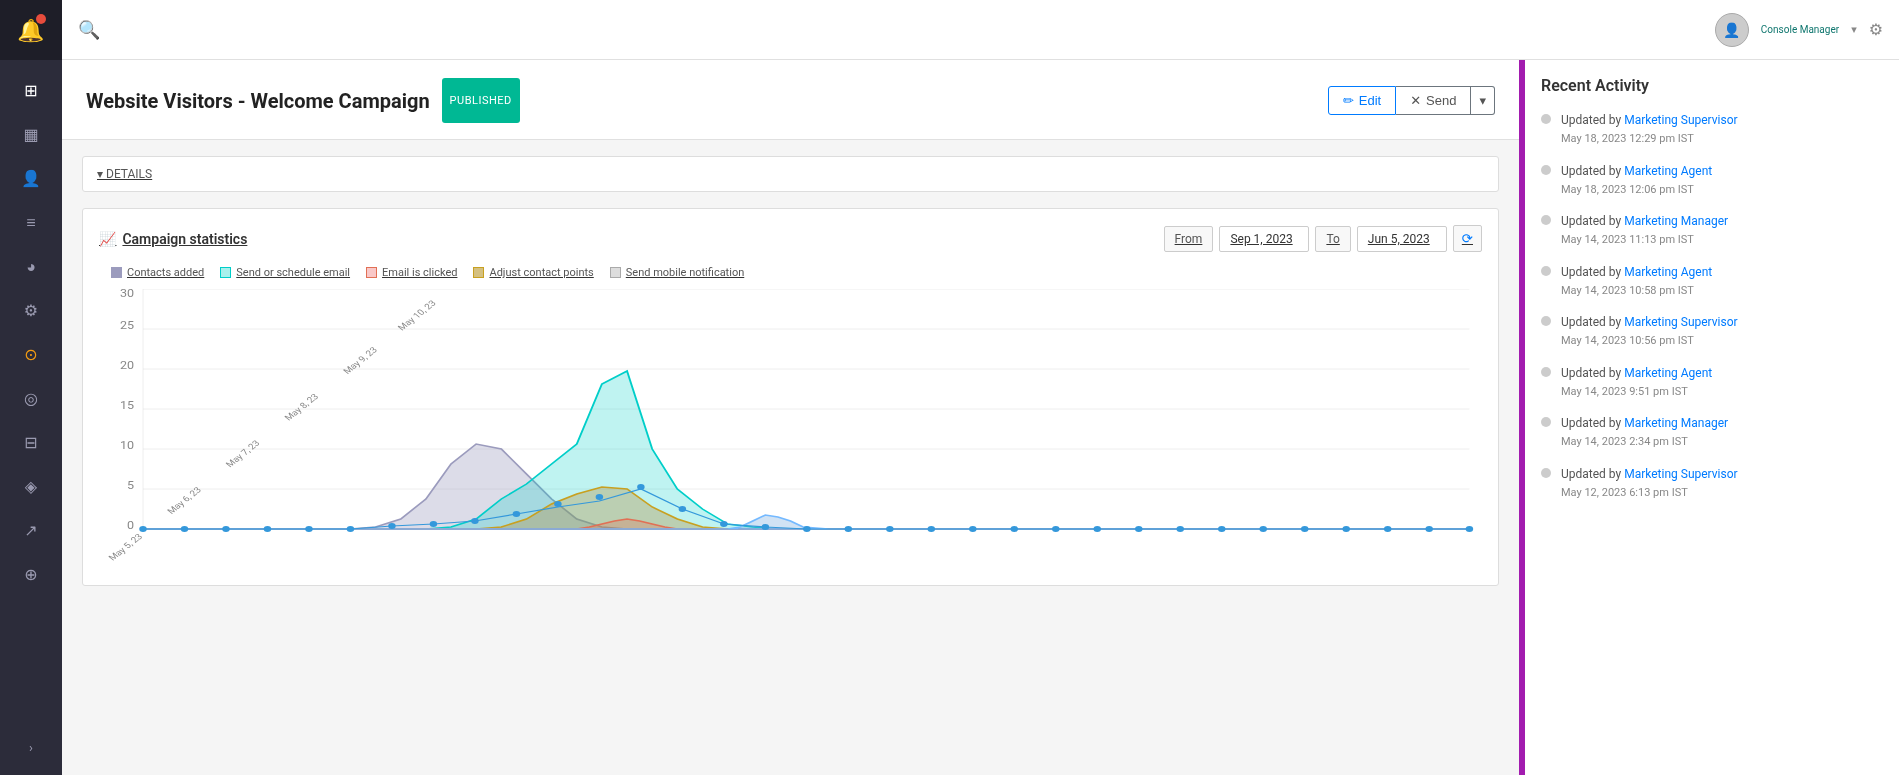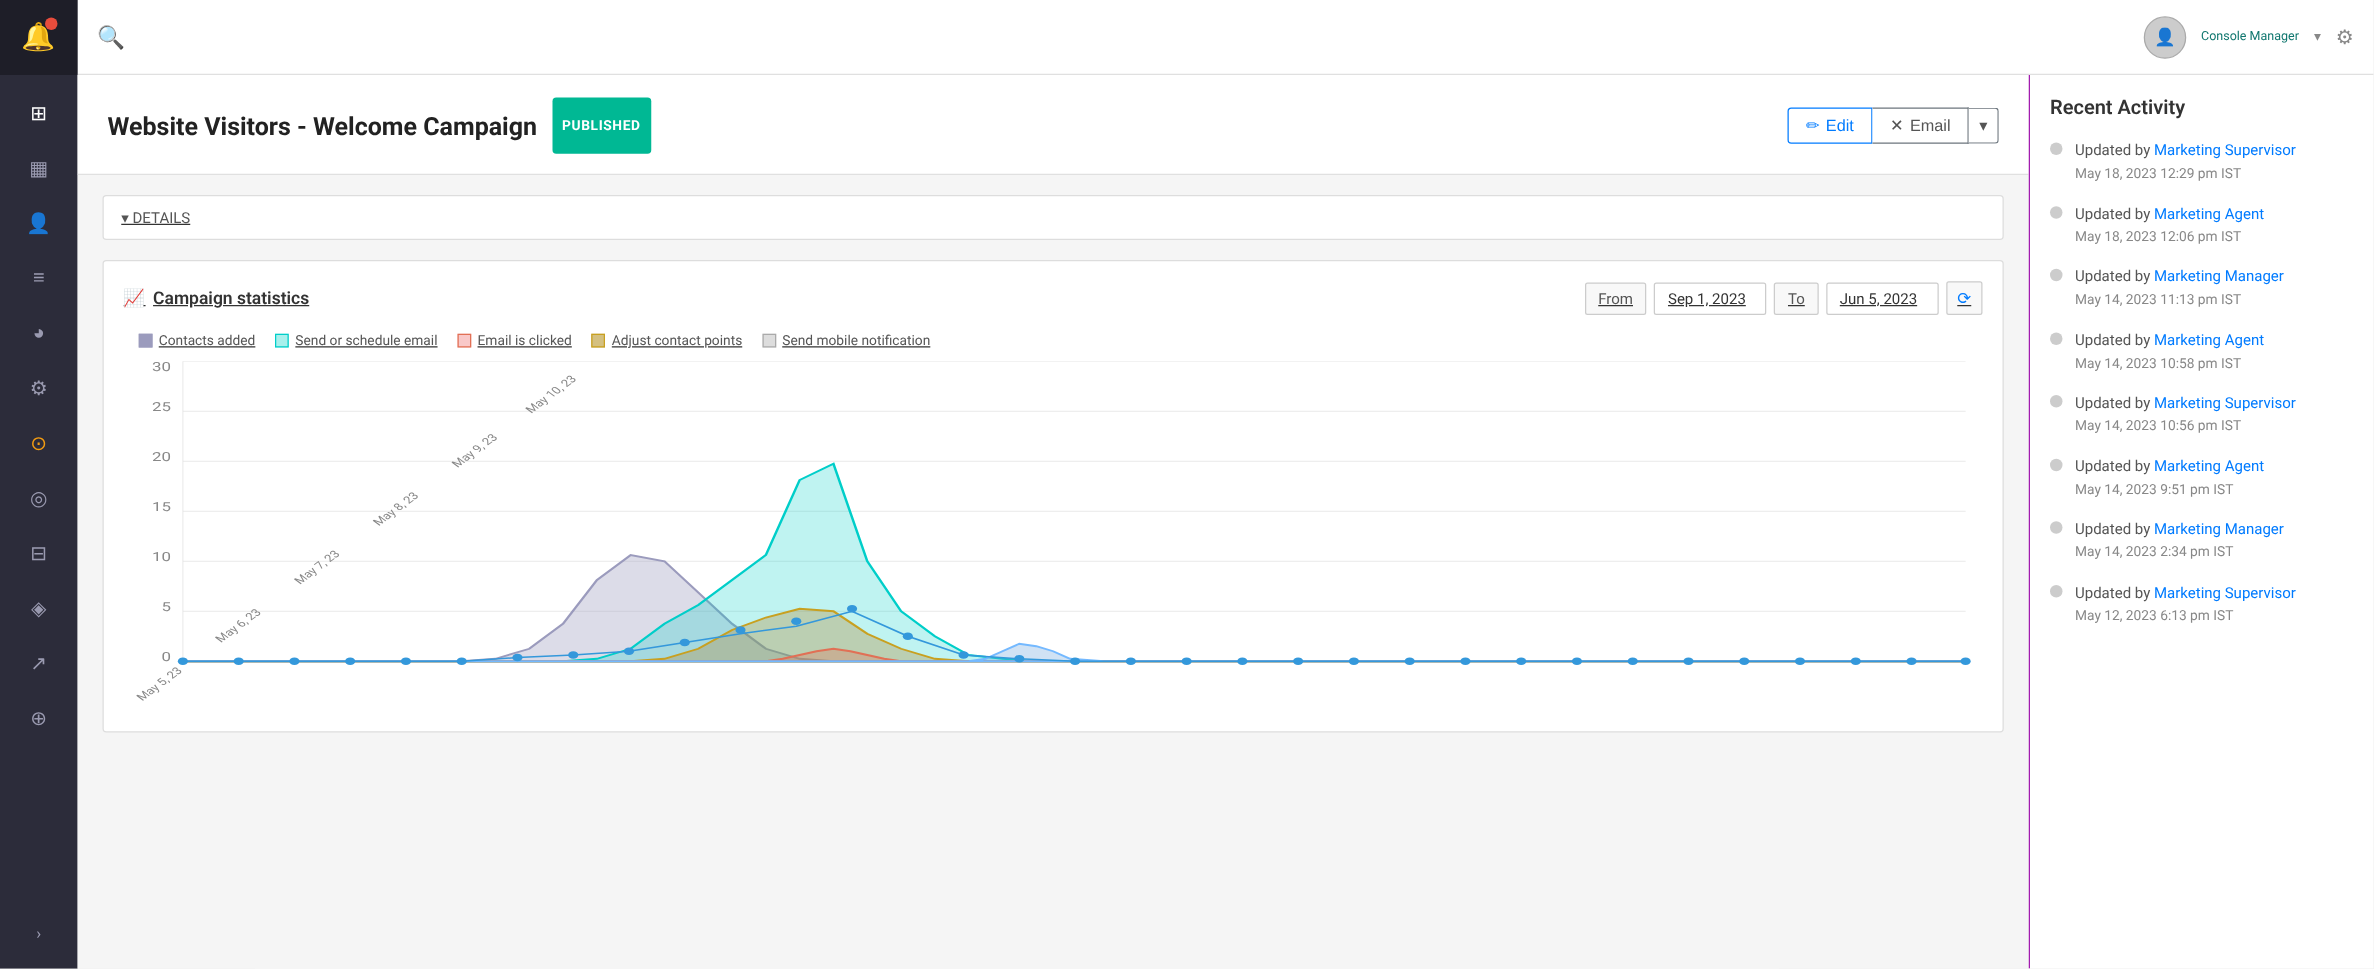--- a/index.html
+++ b/index.html
@@ -109,21 +109,21 @@
       display: flex;
       align-items: center;
       justify-content: space-between;
     }
     .page-title-area { display: flex; align-items: center; gap: 12px; }
     .page-title { font-size: 20px; font-weight: 700; color: #222; }
     .badge-published {
       background: #00b894;
       color: #fff;
       font-size: 11px;
-      font-weight: 700;
+      font-weight: 400;
       padding: 16px 8px;
       border-radius: 3px;
       letter-spacing: 0.5px;
     }
     .page-actions { display: flex; align-items: center; gap: 0; }
     .btn-edit {
       border: 1px solid #007bff;
       color: #007bff;
       background: #fff;
       padding: 6px 14px;
@@ -227,23 +227,23 @@
     
     .chart-container {
       position: relative;
       height: 280px;
       width: 100%;
     }
     .chart-svg { width: 100%; height: 100%; }
 
     
     .right-panel {
-      width: 276px;
-      background: #fff;
-      border-left: 1px solid #a21caf;
+      width: 380px;
+      background: #fff;
+      border-left: 6px solid #a21caf;
       flex-shrink: 0;
       overflow-y: auto;
       padding: 16px;
     }
     .right-panel-title {
       font-size: 16px;
       font-weight: 600;
       color: #333;
       margin-bottom: 16px;
     }
@@ -314,21 +314,21 @@
             <span class="page-title">Website Visitors - Welcome Campaign</span>
             <span class="badge-published">PUBLISHED</span>
           </div>
           <div class="page-actions">
             <button class="btn-edit">
               <span>✏</span>
               <span>Edit</span>
             </button>
             <button class="btn-close">
               <span>✕</span>
-              <span>Email</span>
+              <span>Send</span>
             </button>
             <button class="btn-dropdown">▾</button>
           </div>
         </div>
 
         <div class="page-body">
 
           <div class="details-section">
             <div class="details-toggle">▾ DETAILS</div>
           </div>

